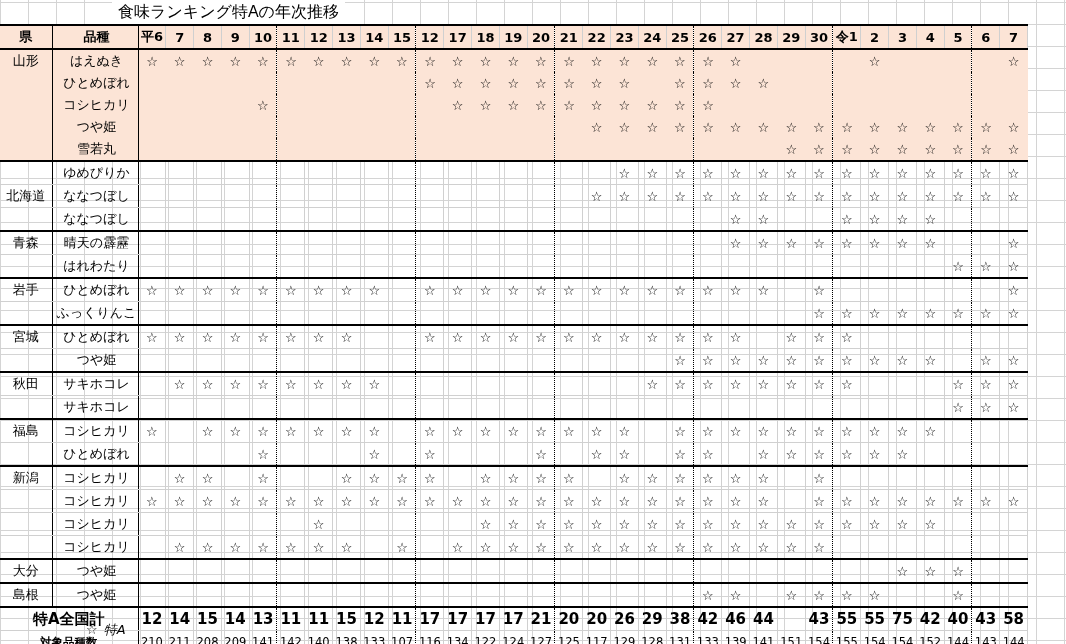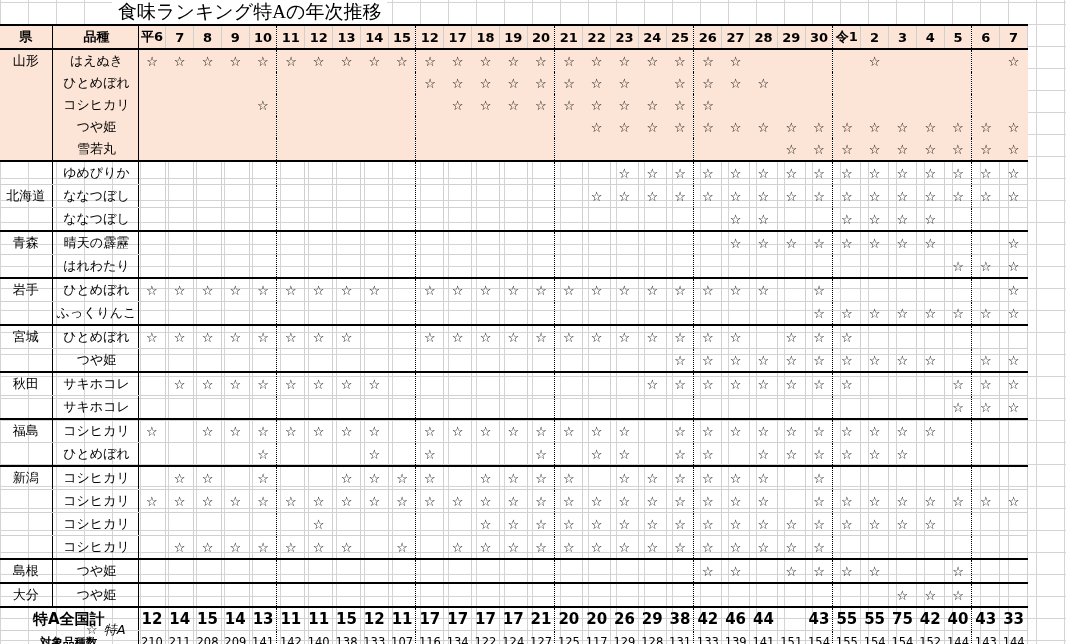--- a/index.html
+++ b/index.html
@@ -4,21 +4,21 @@
 <style>
   html, body { margin:0; padding:0; background:#ffffff; }
   body { width:1066px; height:644px; overflow:hidden; position:relative;
          font-family:"DejaVu Sans", sans-serif; color:#000; }
   .grid-bg { position:absolute; inset:0;
     background-image:
       linear-gradient(to right, #d4d4d4 1px, transparent 1px),
       linear-gradient(to bottom, #d4d4d4 1px, transparent 1px);
     background-size: 28px 22px; background-position: 0 2px; }
   .title { position:absolute; left:112px; top:0; height:24px; line-height:24px;
-    font-size:19px; font-family:Liberation Serif, serif; background:#fff; padding:0 6px; }
+    font-size:16px; font-family:Liberation Sans, sans-serif; background:#fff; padding:0 6px; }
   table.sheet { position:absolute; left:0; top:24px; border-collapse:collapse;
     table-layout:fixed; font-size:13px; }
   table.sheet td { height:22px; padding:0; text-align:center; vertical-align:middle;
     border-right:1px solid #d0d0d0; border-bottom:1px solid #d0d0d0; white-space:nowrap; overflow:hidden; }
   col.c-pref { width:52px; }
   col.c-var { width:86px; }
   col.c-yr { width:27.8px; }
   tr.hdr td { background:#fce4d6; font-weight:bold; border-bottom:2px solid #000; border-top:2px solid #000; }
   tr.yamagata td { background:#fce4d6; border-right:none; border-bottom:none; }
   td.pref { font-weight:normal; text-align:center; border-right:1px solid #000 !important; }
@@ -898,20 +898,56 @@
         <td class="sep"><span class="star">☆</span></td>
         <td></td>
         <td></td>
         <td></td>
         <td></td>
         <td class="sep"></td>
         <td></td>
         <td></td>
       </tr>
       <tr class="grp-end">
+        <td class="pref">大分</td>
+        <td class="var">つや姫</td>
+        <td></td>
+        <td></td>
+        <td></td>
+        <td></td>
+        <td class="sep"></td>
+        <td></td>
+        <td></td>
+        <td></td>
+        <td></td>
+        <td class="sep"></td>
+        <td></td>
+        <td></td>
+        <td></td>
+        <td></td>
+        <td class="sep"></td>
+        <td></td>
+        <td></td>
+        <td></td>
+        <td></td>
+        <td class="sep"></td>
+        <td></td>
+        <td></td>
+        <td></td>
+        <td></td>
+        <td class="sep"></td>
+        <td></td>
+        <td></td>
+        <td><span class="star">☆</span></td>
+        <td><span class="star">☆</span></td>
+        <td class="sep"><span class="star">☆</span></td>
+        <td></td>
+        <td></td>
+      </tr>
+      <tr class="grp-end">
         <td class="pref">島根</td>
         <td class="var">つや姫</td>
         <td></td>
         <td></td>
         <td></td>
         <td></td>
         <td class="sep"></td>
         <td></td>
         <td></td>
         <td></td>
@@ -929,56 +965,20 @@
         <td class="sep"></td>
         <td><span class="star">☆</span></td>
         <td><span class="star">☆</span></td>
         <td></td>
         <td><span class="star">☆</span></td>
         <td class="sep"><span class="star">☆</span></td>
         <td><span class="star">☆</span></td>
         <td><span class="star">☆</span></td>
         <td></td>
         <td></td>
-        <td class="sep"><span class="star">☆</span></td>
-        <td></td>
-        <td></td>
-      </tr>
-      <tr class="grp-end">
-        <td class="pref">大分</td>
-        <td class="var">つや姫</td>
-        <td></td>
-        <td></td>
-        <td></td>
-        <td></td>
-        <td class="sep"></td>
-        <td></td>
-        <td></td>
-        <td></td>
-        <td></td>
-        <td class="sep"></td>
-        <td></td>
-        <td></td>
-        <td></td>
-        <td></td>
-        <td class="sep"></td>
-        <td></td>
-        <td></td>
-        <td></td>
-        <td></td>
-        <td class="sep"></td>
-        <td></td>
-        <td></td>
-        <td></td>
-        <td></td>
-        <td class="sep"></td>
-        <td></td>
-        <td></td>
-        <td><span class="star">☆</span></td>
-        <td><span class="star">☆</span></td>
         <td class="sep"><span class="star">☆</span></td>
         <td></td>
         <td></td>
       </tr>
       <tr class="total">
         <td class="label" colspan="2">特A全国計</td>
         <td>12</td>
         <td>14</td>
         <td>15</td>
         <td>14</td>
@@ -1002,21 +1002,21 @@
         <td>46</td>
         <td>44</td>
         <td></td>
         <td class="sep">43</td>
         <td>55</td>
         <td>55</td>
         <td>75</td>
         <td>42</td>
         <td class="sep">40</td>
         <td>43</td>
-        <td>33</td>
+        <td>58</td>
       </tr>
       <tr class="count">
         <td class="label" colspan="2">対象品種数</td>
         <td>210</td>
         <td>211</td>
         <td>208</td>
         <td>209</td>
         <td class="sep">141</td>
         <td>142</td>
         <td>140</td>

